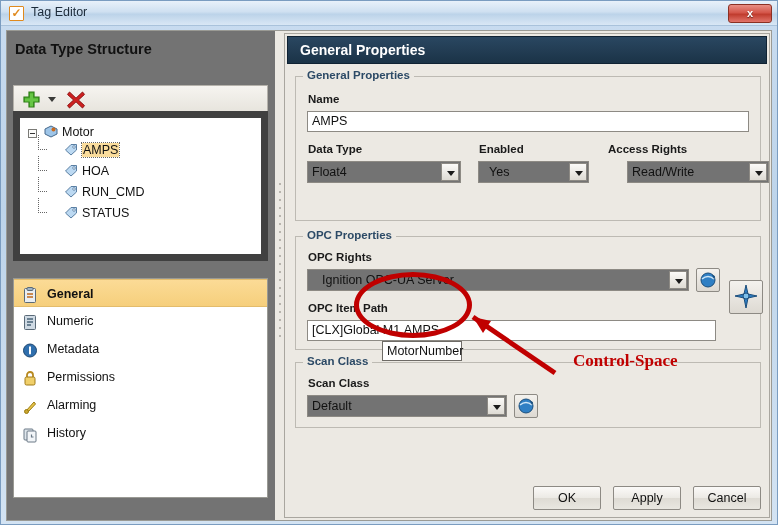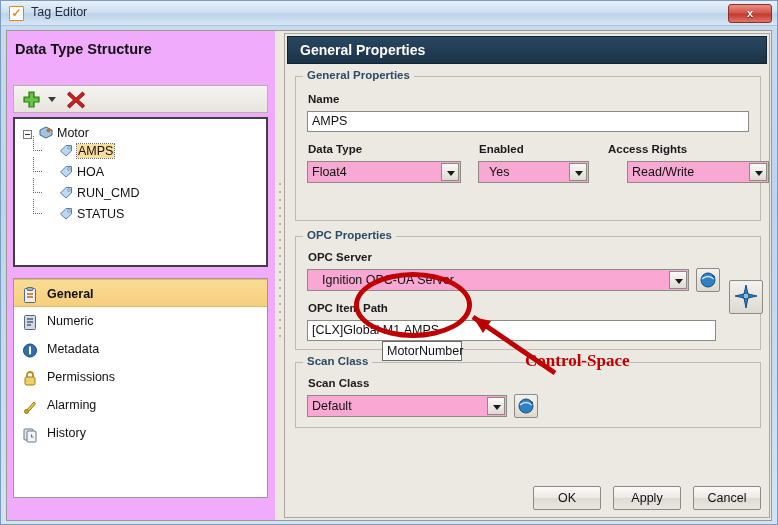--- a/index.html
+++ b/index.html
@@ -47,21 +47,21 @@
   .client {
     position: absolute; left: 5px; top: 29px;
     width: 766px; height: 491px;
     background: #ece9e3;
     border: 1px solid #9a9a94;
   }
 
   
   .left-pane {
     position: absolute; left: 0px; top: 0px; width: 268px; height: 489px;
-    background: #f0abfc;
+    background: #737373;
   }
   .dts-header {
     position: absolute; left: 8px; top: 10px;
     font-size: 14.5px; font-weight: bold; color: #111111;
   }
   .dts-toolbar {
     position: absolute; left: 6px; top: 54px; width: 255px; height: 28px;
     background: linear-gradient(to bottom, #f6f4f0, #e7e4dd);
     border: 1px solid #b5b2ab;
   }
@@ -73,22 +73,22 @@
     position: absolute; left: 34px; top: 11px; width: 0; height: 0;
     border-left: 4px solid transparent; border-right: 4px solid transparent;
     border-top: 5px solid #3a3a38; cursor: pointer;
   }
   .icon-x {
     position: absolute; left: 52px; top: 4px; width: 20px; height: 20px;
     cursor: pointer;
   }
 
   .tree-box {
-    position: absolute; left: 6px; top: 86px; width: 255px; height: 150px;
-    background: #ffffff; border: 2px solid #404040;
+    position: absolute; left: 6px; top: 80px; width: 255px; height: 150px;
+    background: #ffffff; border: 7px solid #404040;
     overflow: hidden;
   }
   .tree-row { position: absolute; height: 17px; font-size: 12.5px; color: #111; white-space: nowrap; }
   .tree-toggle {
     position: absolute; left: 8px; top: 6px; width: 9px; height: 9px;
     border: 1px solid #7a7a76; background: #fbfbfa; cursor: pointer;
   }
   .tree-toggle:before {
     content: ""; position: absolute; left: 1px; top: 3px; width: 5px; height: 1px; background: #333;
   }
@@ -159,21 +159,21 @@
   }
   .textfield {
     position: absolute; background: #ffffff;
     border: 1px solid #8d8a84;
     font-size: 12.5px; color: #111; line-height: 19px;
     padding-left: 4px; height: 21px;
     font-family: "Liberation Sans", sans-serif;
     cursor: text;
   }
   .combo {
-    position: absolute; background: #f9a8d4;
+    position: absolute; background: #737373;
     border: 1px solid #8d8a84; height: 22px;
     font-size: 12.5px; color: #111; line-height: 20px;
     padding-left: 4px; cursor: pointer;
   }
   .combo .arrowbtn {
     position: absolute; right: 1px; top: 1px; width: 18px; height: 18px;
     background: linear-gradient(to bottom, #fbfaf8, #dedbd4);
     border: 1px solid #8d8a84;
   }
   .combo .arrowbtn:after {
@@ -200,20 +200,21 @@
     position: absolute;
     border: 5px solid #c00000;
     border-radius: 50%;
     pointer-events: none;
   }
   .annot-text {
     position: absolute;
     font-family: "Liberation Serif", serif;
     font-weight: bold; font-size: 17px; color: #c00000;
     white-space: nowrap;
+    margin-left: 48px;
   }
 
   .btnbar { position: absolute; left: 2px; bottom: 2px; width: 760px; height: 40px; }
   .dlgbtn {
     position: absolute; width: 68px; height: 24px;
     background: linear-gradient(to bottom, #fbfaf8 0%, #eceae5 48%, #dedbd4 52%, #e9e7e1 100%);
     border: 1px solid #8d8a84; border-radius: 2px;
     font-size: 12.5px; color: #111; text-align: center; line-height: 22px;
     cursor: pointer;
   }
@@ -422,21 +423,21 @@
         <div class="fld-label" style="left:312px; top:66px;">Access Rights</div>
         <div class="combo" style="left:311px; top:84px; width:142px;margin-left:20px;">
           <span>Read/Write</span>
           <span class="arrowbtn"></span>
         </div>
       </div>
 
       <div class="group" style="left:10px; top:202px; width:466px; height:114px;">
         <div class="group-title">OPC Properties</div>
 
-        <div class="fld-label" style="left:12px; top:14px;">OPC Server</div>
+        <div class="fld-label" style="left:12px; top:14px;">OPC Rights</div>
         <div class="combo" style="left:11px; top:32px; width:382px;padding-left:14px;">
           <span>Ignition OPC-UA Server</span>
           <span class="arrowbtn"></span>
         </div>
 
         <div class="iconbtn" style="left:400px; top:31px; width:24px; height:24px;">
           <svg width="20" height="20" viewBox="0 0 20 20" style="margin:1px">
             <circle cx="10" cy="10" r="7" fill="#2f7fc4" stroke="#1b4e7c"></circle>
             <path d="M4 9 q6 -5 12 0" fill="none" stroke="#cfe6f7" stroke-width="1.6"></path>
             <path d="M14 5 l3 1 l-1 3 z" fill="#1b4e7c"></path>

